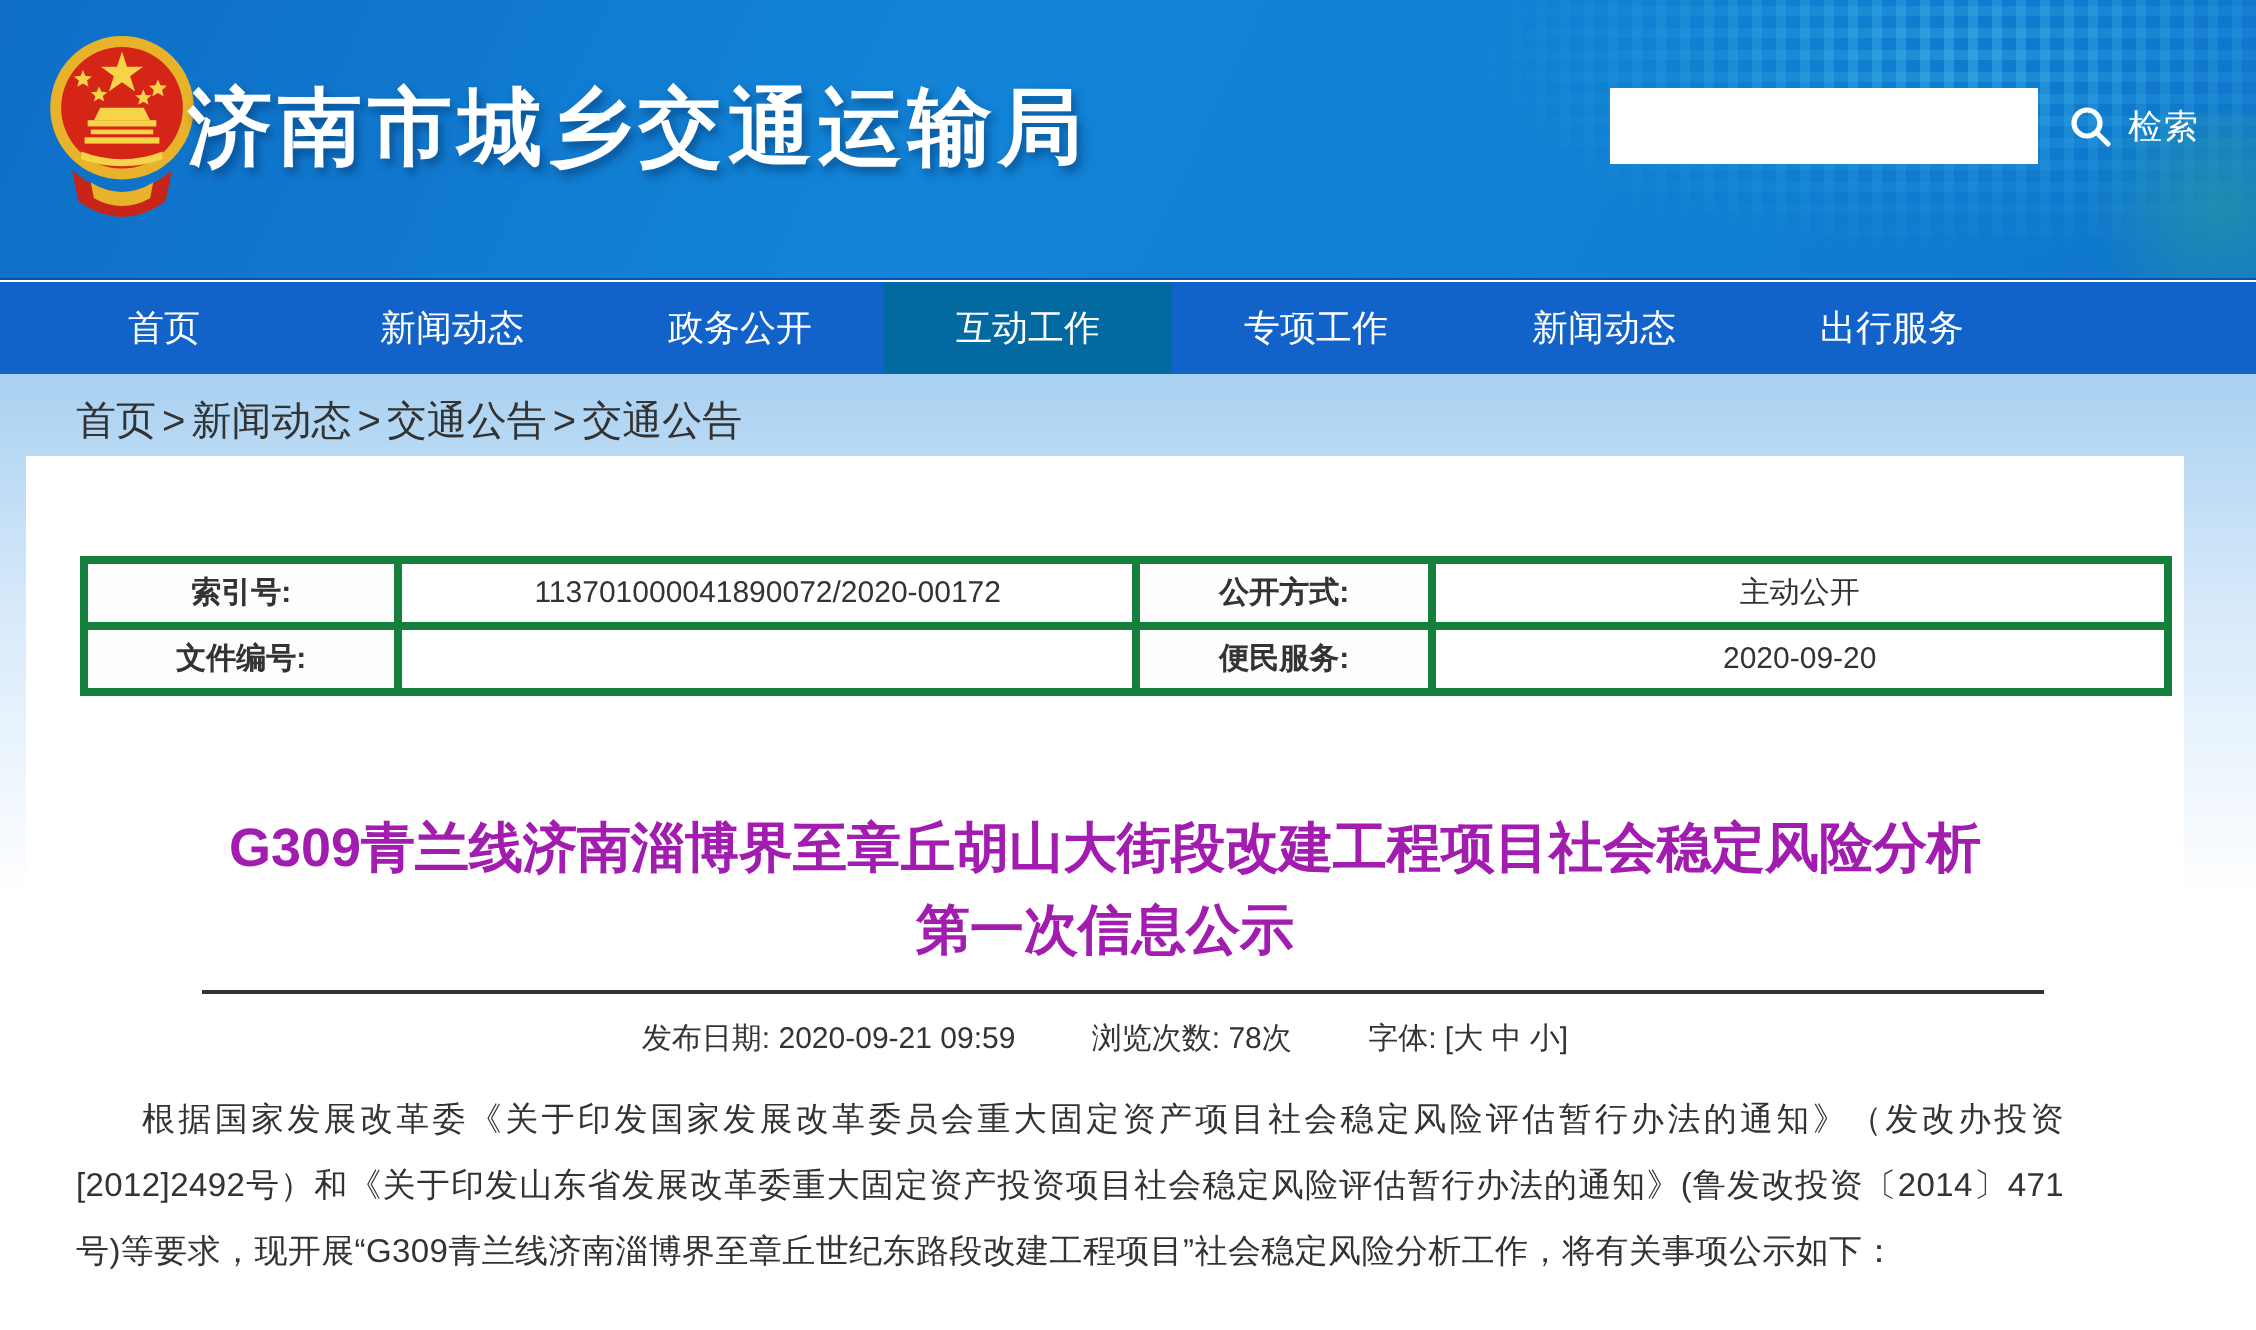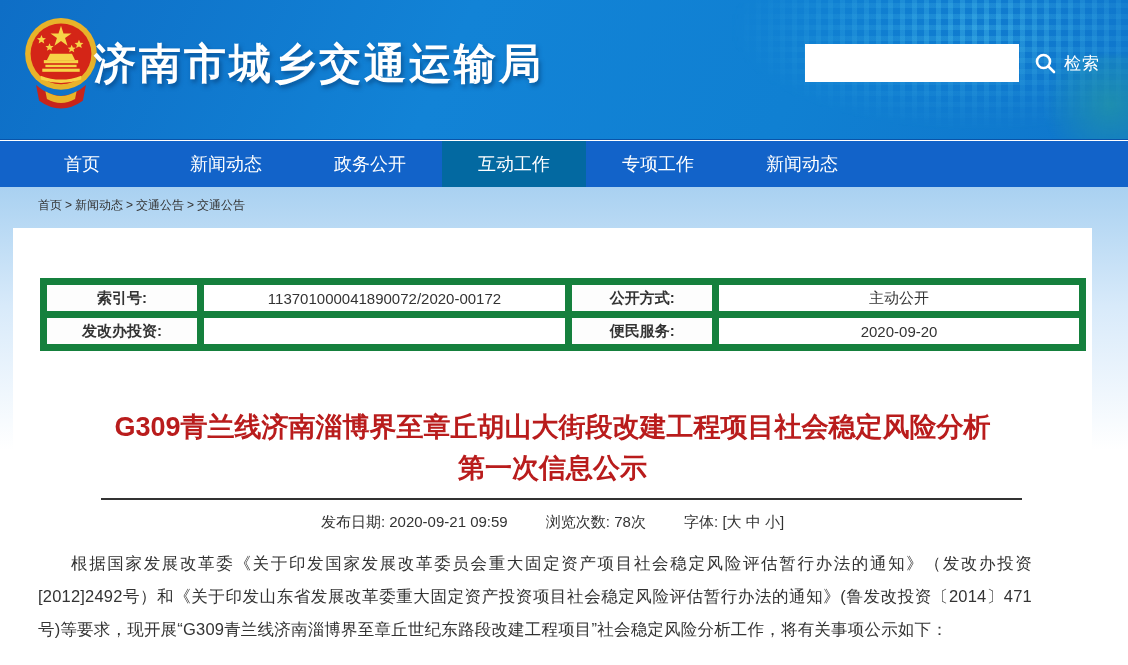--- a/index.html
+++ b/index.html
@@ -35,37 +35,37 @@
   .nav { position:absolute; left:0; top:141px; width:1128px; height:46px;
     background:#1263c9; display:flex; padding-left:10px; }
   .nav-item { width:144px; height:46px; line-height:46px; text-align:center;
     color:#fff; font-size:18px; cursor:pointer; }
   .nav-item.active { background:#0369a1; }
 
   
   .page-bg { position:absolute; left:0; top:187px; width:1128px; height:478px;
     background:linear-gradient(180deg,#a9d1f1 0%,#d8eafa 25%,#ffffff 55%,#ffffff 100%); }
 
-  .breadcrumb { position:absolute; left:38px; top:197px; font-size:12px; color:#333; }
+  .breadcrumb { position:absolute; left:38px; top:197px; font-size:20px; color:#333; }
   .breadcrumb a { color:#333; text-decoration:none; cursor:pointer; }
   .breadcrumb .sep { margin:0 3px; color:#333; }
 
   
   .panel { position:absolute; left:13px; top:228px; width:1079px; height:437px;
     background:#fff; }
 
   .info-table { width:1046px; margin:50px auto 0 27px; border-collapse:collapse;
     font-size:15px; color:#333; }
-  .info-table td { border:7px solid #15803d; height:33px; text-align:center; padding:2px 6px; }
+  .info-table td { border:4px solid #15803d; height:33px; text-align:center; padding:2px 6px; }
   .info-table td.lbl { font-weight:bold; width:158px; background:#fdfdfd; }
   .info-table td.lbl2 { font-weight:bold; width:148px; background:#fdfdfd; }
   .info-table td.val { width:370px; }
 
   .article-title { margin:56px 88px 0 88px; text-align:center; font-size:27px;
-    font-weight:bold; color:#b91c1c; line-height:41px; }
+    font-weight:bold; color:#a21caf; line-height:41px; }
   .title-rule { margin:9px 70px 0 88px; border:none; border-top:2px solid #333; }
   .article-meta { margin-top:13px; text-align:center; font-size:15px; color:#333; }
   .article-meta .item { margin:0 17px;text-align:center; }
   .article-meta .fontsize { cursor:pointer; }
 
   .article-body { margin:15px 60px 0 25px; font-size:16.5px; color:#333;
     line-height:33px; text-indent:2em; letter-spacing:.2px; text-align:justify; }
 </style>
 </head>
 <body>
@@ -107,40 +107,41 @@
     </div>
   </div>
 
   <div class="nav">
     <div class="nav-item">首页</div>
     <div class="nav-item">新闻动态</div>
     <div class="nav-item">政务公开</div>
     <div class="nav-item active">互动工作</div>
     <div class="nav-item">专项工作</div>
     <div class="nav-item">新闻动态</div>
+    <div class="nav-item">出行服务</div>
   </div>
 
   <div class="page-bg"></div>
 
   <div class="breadcrumb">
     <a>首页</a><span class="sep">&gt;</span><a>新闻动态</a><span class="sep">&gt;</span><a>交通公告</a><span class="sep">&gt;</span><a>交通公告</a>
   </div>
 
   <div class="panel">
 
     <table class="info-table">
       <tbody>
         <tr>
           <td class="lbl">索引号:</td>
           <td class="val">113701000041890072/2020-00172</td>
           <td class="lbl2">公开方式:</td>
           <td class="val">主动公开</td>
         </tr>
         <tr>
-          <td class="lbl">发改办投资:</td>
+          <td class="lbl">文件编号:</td>
           <td class="val"></td>
           <td class="lbl2">便民服务:</td>
           <td class="val">2020-09-20</td>
         </tr>
       </tbody>
     </table>
 
     <h1 class="article-title">G309青兰线济南淄博界至章丘胡山大街段改建工程项目社会稳定风险分析第一次信息公示</h1>
     <hr class="title-rule">
 

